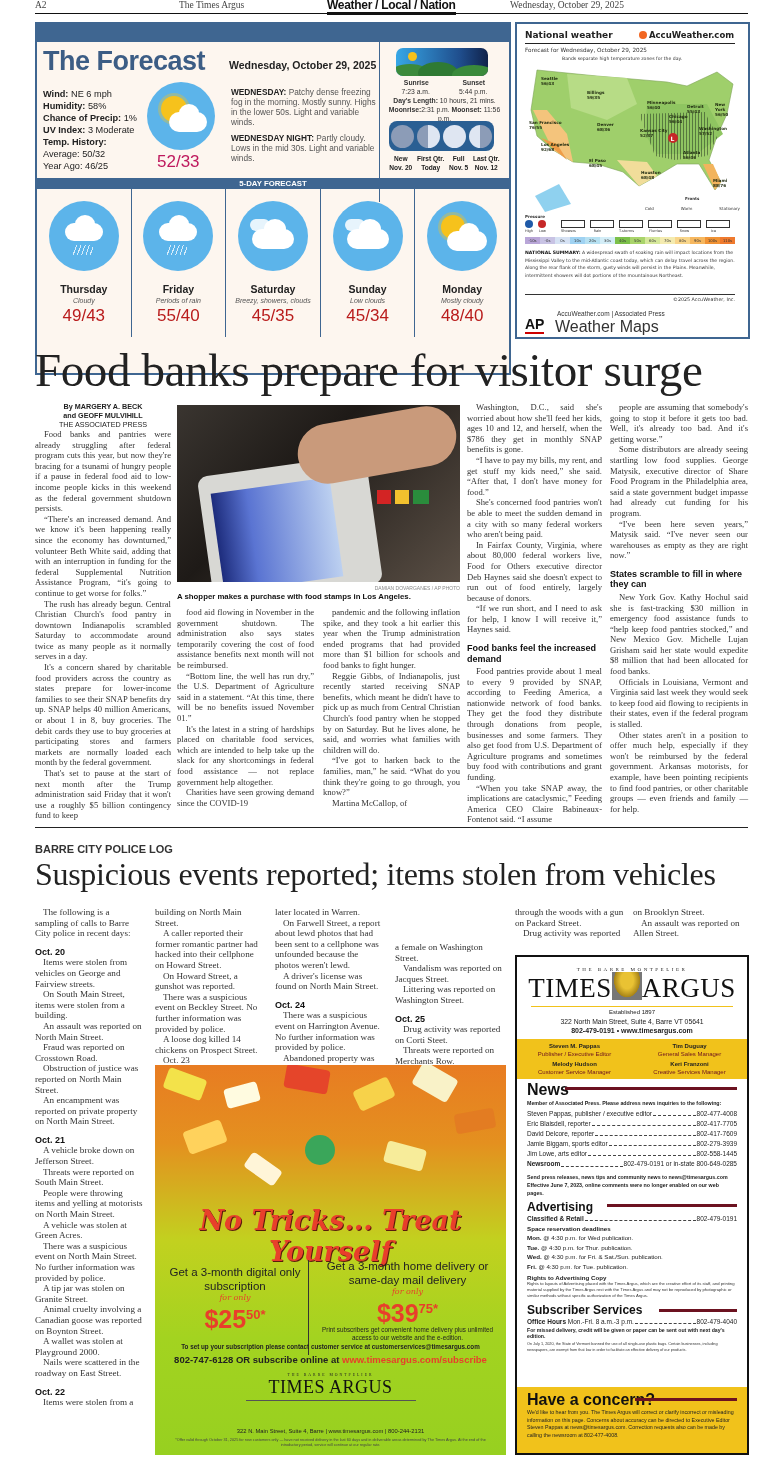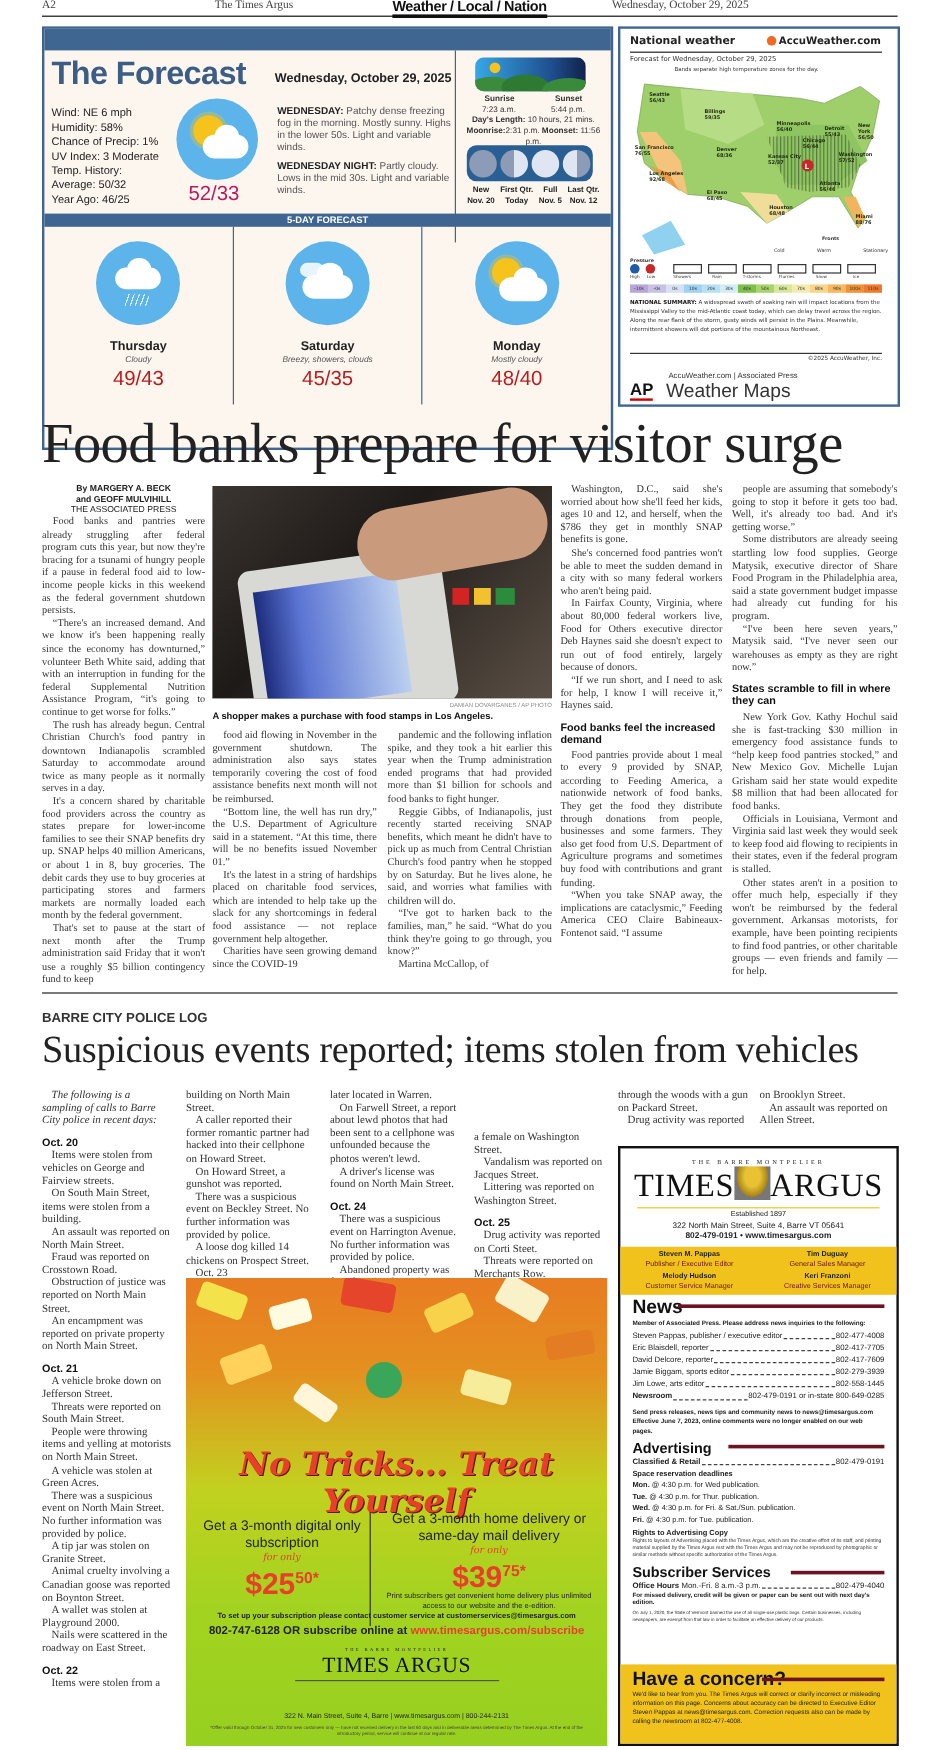--- a/index.html
+++ b/index.html
@@ -7,21 +7,21 @@
 .fold{position:absolute;left:35px;top:0;width:713px;height:14px;font-size:9.5px;font-family:"Liberation Serif",serif;color:#444}
 .fold span{position:absolute;top:0}
 .fold .sec{font-family:"Liberation Sans",sans-serif;font-weight:bold;font-size:12px;color:#111;border-bottom:3px solid #111;top:-2px;letter-spacing:-.3px}
 .foldline{position:absolute;left:35px;top:13px;width:713px;height:1px;background:#111}
 
 .fc{position:absolute;left:35px;top:22px;width:476px;height:353px;background:#fdf6ef;border:2px solid #3f6691}
 .fc .topbar{position:absolute;left:0;top:0;width:100%;height:18px;background:#3f6691}
 .fc .ttl{position:absolute;left:6px;top:22px;font-family:"Liberation Sans",sans-serif;font-weight:bold;font-size:27px;color:#3c5d85;letter-spacing:-.5px}
 .fc .date{position:absolute;left:192px;top:35px;font-family:"Liberation Sans",sans-serif;font-weight:bold;font-size:10.5px;color:#222}
 .fc .stats{position:absolute;left:6px;top:64px;font-family:"Liberation Sans",sans-serif;font-size:9.2px;line-height:12px;color:#222}
-.fc .stats b{font-weight:normal}
+.fc .stats b{font-weight:bold}
 .fc .bigicon{position:absolute;left:110px;top:58px;width:68px;height:68px;border-radius:50%;background:#5cb4ea;overflow:hidden}
 .fc .bigtemp{position:absolute;left:120px;top:128px;font-family:"Liberation Sans",sans-serif;font-size:17px;color:#be185d}
 .fc .desc{position:absolute;left:194px;top:63px;width:148px;font-family:"Liberation Sans",sans-serif;font-size:8.3px;line-height:10px;color:#555}
 .fc .desc b{color:#222}
 .fc .desc p{margin-bottom:6px}
 .fc .divv{position:absolute;left:342px;top:18px;width:1px;height:160px;background:#3f6691}
 .sun{position:absolute;left:359px;top:24px;width:92px;height:28px;border-radius:7px;background:linear-gradient(90deg,#37a7e6,#1f4d8c 70%,#10224a);overflow:hidden}
 .sunx{position:absolute;left:350px;top:54px;width:115px;font-family:"Liberation Sans",sans-serif;font-size:6.8px;color:#333;text-align:center;line-height:9px}
 .moons{position:absolute;left:352px;top:97px;width:105px;height:30px;border-radius:8px;background:#2a5f93;display:flex;justify-content:space-around;align-items:center}
 .moon{width:23px;height:23px;border-radius:50%;background:#8c9cb7}
@@ -64,21 +64,21 @@
 .credit{position:absolute;left:177px;top:585px;width:283px;text-align:right;font-family:"Liberation Sans",sans-serif;font-size:5px;color:#888}
 .caption{position:absolute;left:177px;top:592px;font-family:"Liberation Sans",sans-serif;font-weight:bold;font-size:7.8px;color:#111}
 .subh{font-family:"Liberation Sans",sans-serif;font-weight:bold;font-size:9px;line-height:10.5px;color:#111;margin:8px 0 2px}
 .rule{position:absolute;left:35px;width:713px;height:1px;background:#222}
 
 .kick{position:absolute;left:35px;top:843px;font-family:"Liberation Sans",sans-serif;font-weight:bold;font-size:11px;color:#333}
 .hl2{position:absolute;left:35px;top:856px;font-family:"Liberation Serif",serif;font-size:32px;color:#222;white-space:nowrap;letter-spacing:-.3px}
 .plog{font-family:"Liberation Serif",serif;font-size:9.1px;line-height:10.6px;color:#333}
 .plog p{text-indent:8px}
 .plog .dt{font-family:"Liberation Sans",sans-serif;font-weight:bold;font-size:9px;color:#111;margin-top:8px;text-indent:0}
-.plog .intro{font-style:italic;text-indent:8px}
+.plog .intro{text-indent:8px}
 
 .ad{position:absolute;left:155px;top:1065px;width:351px;height:390px;background:linear-gradient(180deg,#e87c22 0%,#e4901f 20%,#c2d11f 45%,#a3d320 70%,#97d020 100%);overflow:hidden}
 .candy{position:absolute;border-radius:4px}
 .adtitle{position:absolute;left:0;top:140px;width:100%;text-align:center;font-family:"DejaVu Serif",serif;font-style:italic;font-weight:bold;font-size:27px;color:#e83f2b;text-shadow:1px 1px 0 #5a1b0c}
 .adcol{position:absolute;font-family:"Liberation Sans",sans-serif;text-align:center;color:#222}
 .adcol .hd{font-size:11.5px;line-height:14px}
 .adcol .fo{font-family:"DejaVu Serif",serif;font-style:italic;font-size:8px;color:#e83f2b}
 .adcol .pr{font-size:25px;font-weight:bold;color:#e83f2b;line-height:26px}
 .adcol .pr sup{font-size:13px}
 .adcol .sm{font-size:6.3px;color:#222;line-height:8px}
@@ -186,27 +186,47 @@
         <div class="cloud" style="left:16px;top:22px;width:38px;height:18px"></div>
           <div class="cloud" style="left:26px;top:14px;width:20px;height:18px;border-radius:50%"></div>
         <div style="position:absolute;left:24px;top:44px;width:20px;height:10px;background:repeating-linear-gradient(110deg,transparent 0 3px,#d7ecfa 3px 4px)"></div>
       </div>
       <div class="nm">Thursday</div>
         <div class="cd">Cloudy</div>
         <div class="tp">49/43</div>
     </div>
     <div class="day">
       <div class="ic">
+        <div class="cloud" style="left:16px;top:22px;width:38px;height:18px"></div>
+          <div class="cloud" style="left:26px;top:14px;width:20px;height:18px;border-radius:50%"></div>
+        <div style="position:absolute;left:24px;top:44px;width:20px;height:10px;background:repeating-linear-gradient(110deg,transparent 0 3px,#d7ecfa 3px 4px)"></div>
+      </div>
+      <div class="nm">Friday</div>
+        <div class="cd">Periods of rain</div>
+        <div class="tp">55/40</div>
+    </div>
+    <div class="day">
+      <div class="ic">
         <div class="cloud" style="left:14px;top:28px;width:42px;height:20px"></div>
           <div class="cloud" style="left:26px;top:18px;width:22px;height:20px;border-radius:50%"></div>
           <div class="cloud" style="left:12px;top:18px;width:20px;height:12px;opacity:.85"></div>
       </div>
       <div class="nm">Saturday</div>
         <div class="cd">Breezy, showers, clouds</div>
         <div class="tp">45/35</div>
+    </div>
+    <div class="day">
+      <div class="ic">
+        <div class="cloud" style="left:14px;top:28px;width:42px;height:20px"></div>
+          <div class="cloud" style="left:26px;top:18px;width:22px;height:20px;border-radius:50%"></div>
+          <div class="cloud" style="left:12px;top:18px;width:20px;height:12px;opacity:.85"></div>
+      </div>
+      <div class="nm">Sunday</div>
+        <div class="cd">Low clouds</div>
+        <div class="tp">45/34</div>
     </div>
     <div class="day">
       <div class="ic">
         <div style="position:absolute;left:14px;top:14px;width:24px;height:24px;border-radius:50%;background:#f6c21c;box-shadow:0 0 0 3px rgba(246,194,28,.35)"></div>
         <div class="cloud" style="left:20px;top:30px;width:40px;height:20px"></div>
           <div class="cloud" style="left:32px;top:22px;width:20px;height:18px;border-radius:50%"></div>
       </div>
       <div class="nm">Monday</div>
         <div class="cd">Mostly cloudy</div>
         <div class="tp">48/40</div>
@@ -387,20 +407,21 @@
   </div>
 <div class="col body9" id="sc3" style="left:323px;top:607px;width:137px">
     <p>pandemic and the following inflation spike, and they took a hit earlier this year when the Trump administration ended programs that had provided more than $1 billion for schools and food banks to fight hunger.</p>
     <p>Reggie Gibbs, of Indianapolis, just recently started receiving SNAP benefits, which meant he didn't have to pick up as much from Central Christian Church's food pantry when he stopped by on Saturday. But he lives alone, he said, and worries what families with children will do.</p>
     <p>“I've got to harken back to the families, man,” he said. “What do you think they're going to go through, you know?”</p>
     <p>Martina McCallop, of</p>
   </div>
 <div class="col" style="left:467px;top:402px;width:135px">
   <div class="body9" id="sc4a">
       <p>Washington, D.C., said she's worried about how she'll feed her kids, ages 10 and 12, and herself, when the $786 they get in monthly SNAP benefits is gone.</p>
+      <p>“I have to pay my bills, my rent, and get stuff my kids need,” she said. “After that, I don't have money for food.”</p>
       <p>She's concerned food pantries won't be able to meet the sudden demand in a city with so many federal workers who aren't being paid.</p>
       <p>In Fairfax County, Virginia, where about 80,000 federal workers live, Food for Others executive director Deb Haynes said she doesn't expect to run out of food entirely, largely because of donors.</p>
       <p>“If we run short, and I need to ask for help, I know I will receive it,” Haynes said.</p>
     </div>
   <div class="subh">Food banks feel the increased demand</div>
   <div class="body9" id="sc4b">
       <p>Food pantries provide about 1 meal to every 9 provided by SNAP, according to Feeding America, a nationwide network of food banks. They get the food they distribute through donations from people, businesses and some farmers. They also get food from U.S. Department of Agriculture programs and sometimes buy food with contributions and grant funding.</p>
       <p>“When you take SNAP away, the implications are cataclysmic,” Feeding America CEO Claire Babineaux-Fontenot said. “I assume</p>
     </div>
 </div>

